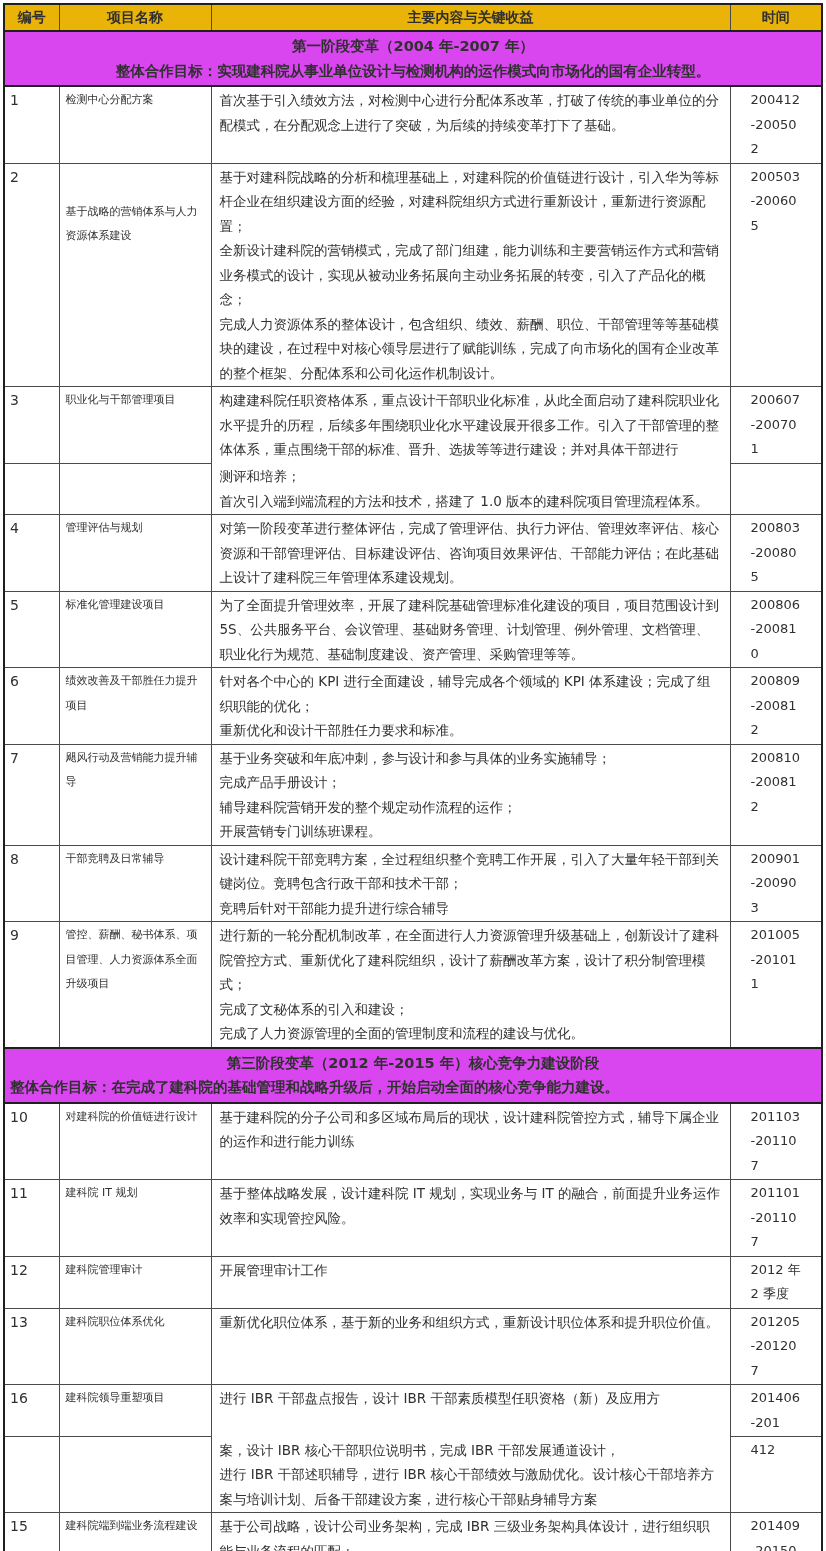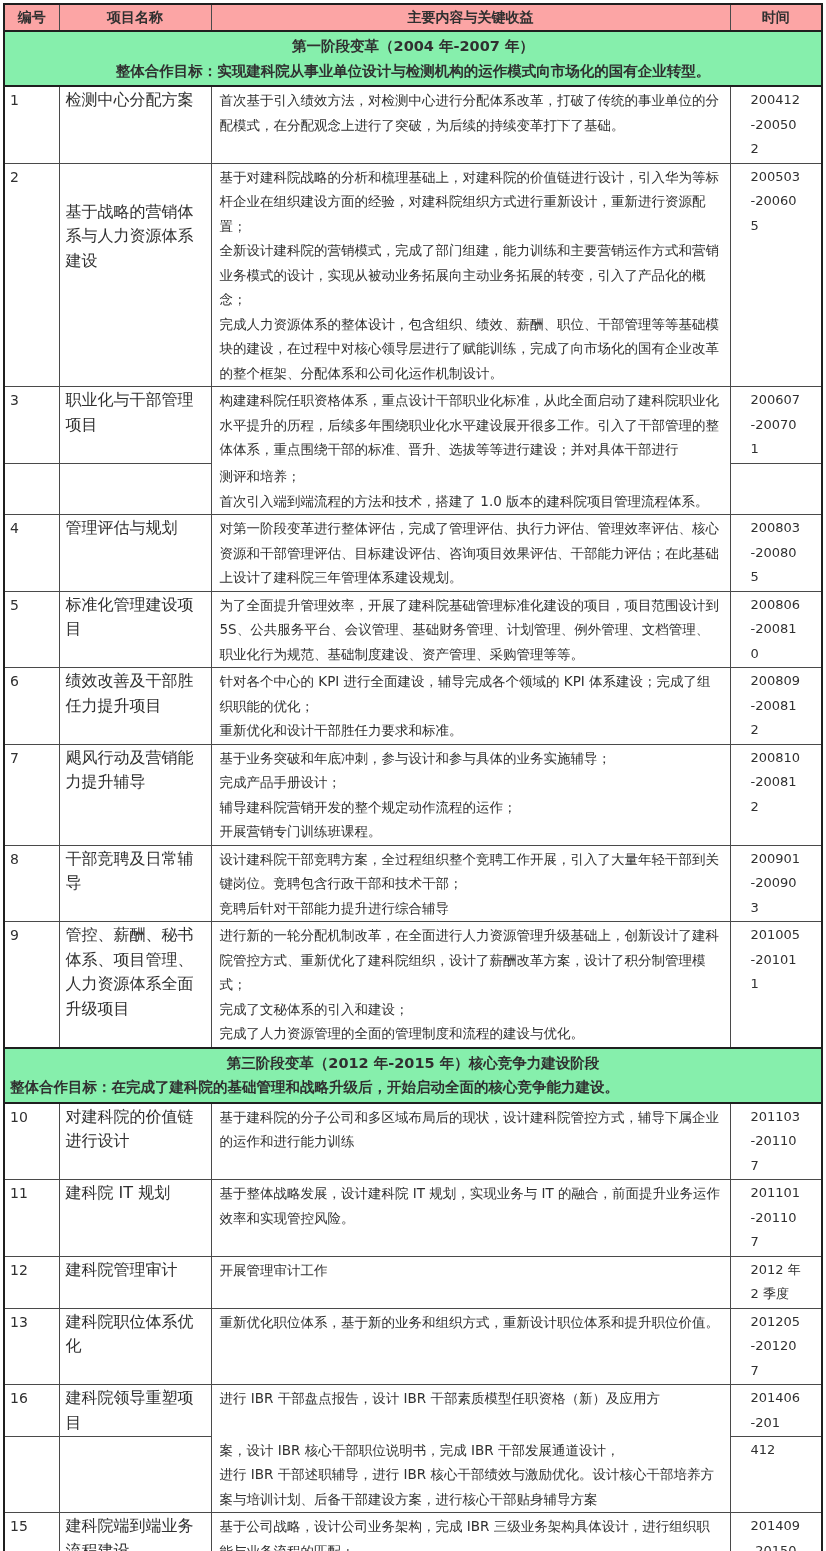--- a/index.html
+++ b/index.html
@@ -3,31 +3,31 @@
 <meta charset="utf-8">
 <style>
   html,body { margin:0; padding:0; background:#ffffff; }
   body { width:826px; height:1551px; font-family:"DejaVu Sans", sans-serif; color:#303030; }
   .page { padding:3px 0 0 3px; }
 
   table.proj { border-collapse:collapse; table-layout:fixed; width:818px;
                border:2px solid #1f1f1f; }
   th, td { border:1px solid #4a4a4a; vertical-align:top; overflow:hidden; }
 
-  thead th { background:#fca5a5; font-size:14px; font-weight:bold; text-align:center;
+  thead th { background:#eab308; font-size:14px; font-weight:bold; text-align:center;
              padding:3px 2px; line-height:19px; border-bottom:2px solid #1f1f1f; }
 
-  tr.section td { background:#86efac; border-top:2px solid #1f1f1f; border-bottom:2px solid #1f1f1f;
+  tr.section td { background:#d946ef; border-top:2px solid #1f1f1f; border-bottom:2px solid #1f1f1f;
                   font-weight:bold; font-size:14.5px; padding:2px 5px; }
   .sec-title { text-align:center; line-height:24.5px; }
   .sec-goal  { line-height:24.5px; text-align:left; }
   .sec-goal.center { text-align:center; }
 
   td.c-id      { padding:1px 5px;  font-size:14px;   line-height:24.5px; }
-  td.c-name    { padding:1px 6px;  font-size:16px; line-height:24.5px; }
+  td.c-name    { padding:1px 6px;  font-size:11px; line-height:24.5px; }
   td.c-content { padding:1px 8px;  font-size:13.5px; line-height:24.5px; }
   td.c-content p { margin:0; }
   td.c-time    { padding:1px 20px;  font-size:13px;   line-height:24.5px; word-break:break-all; }
 
   
   td.no-bottom { border-bottom:none; }
   td.no-top    { border-top:none; }
 
   
   tr[data-row-id="2"] td.c-name { padding-top:36px; }

